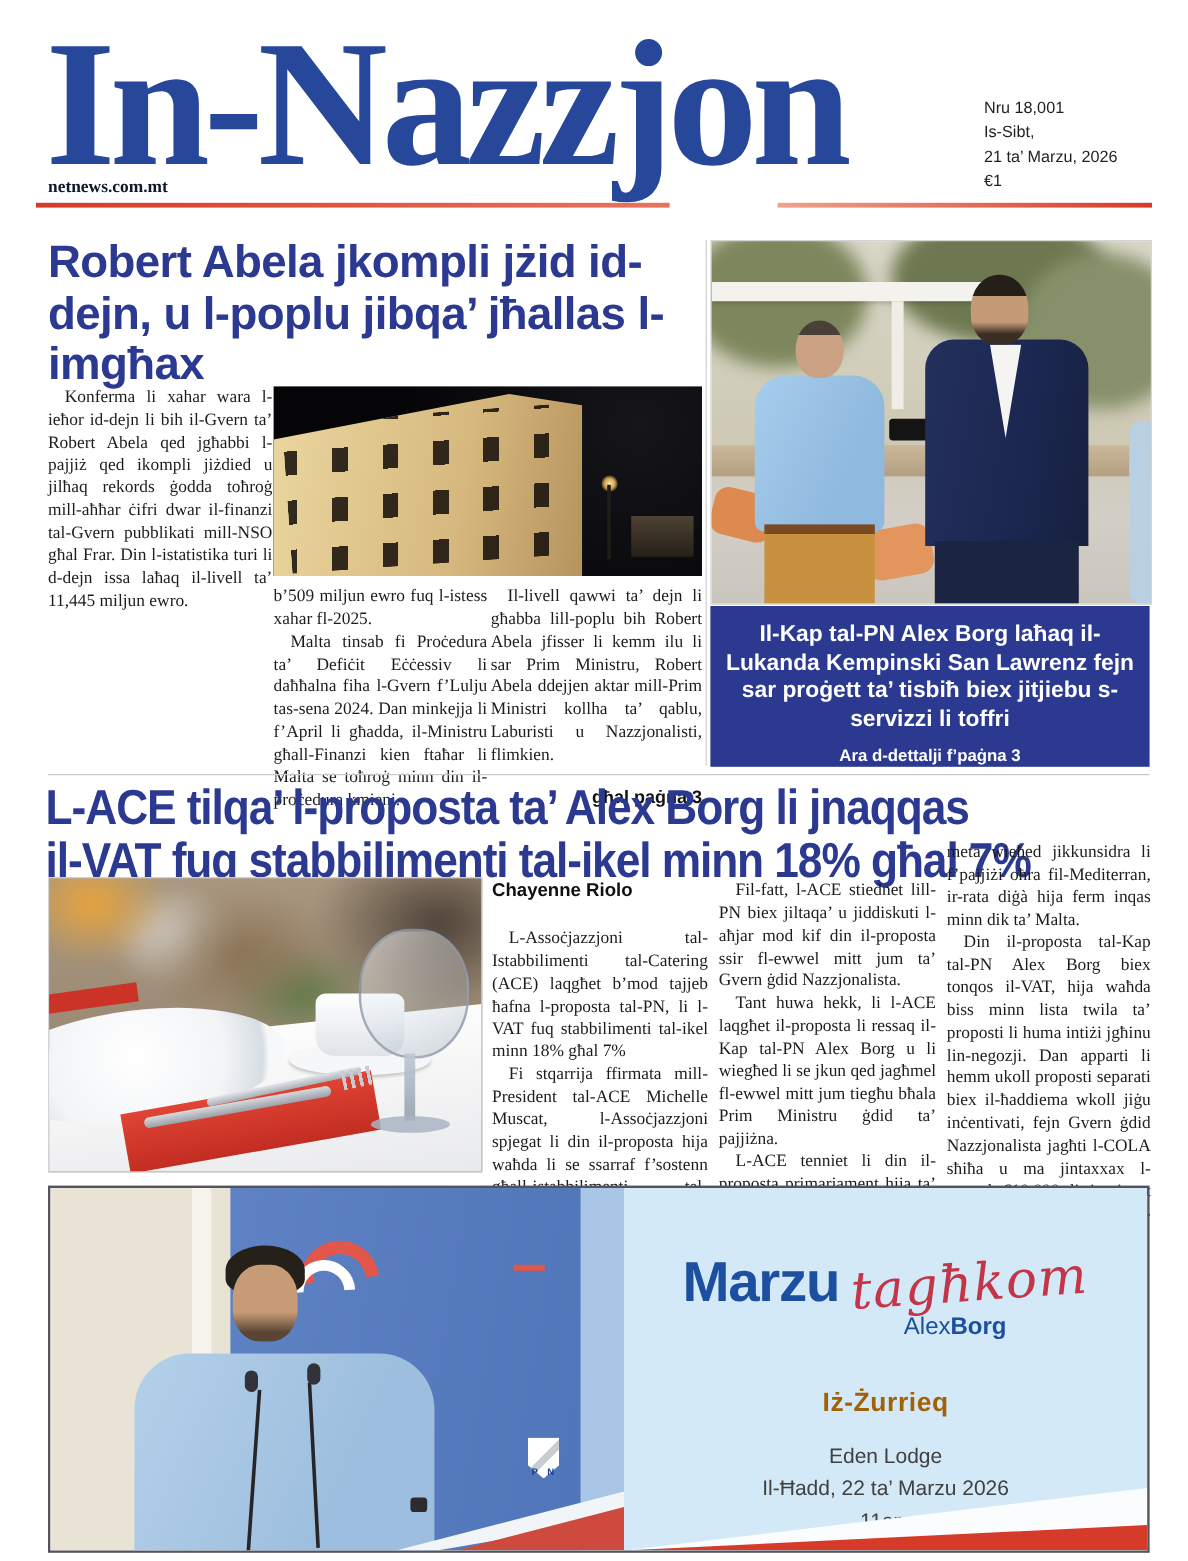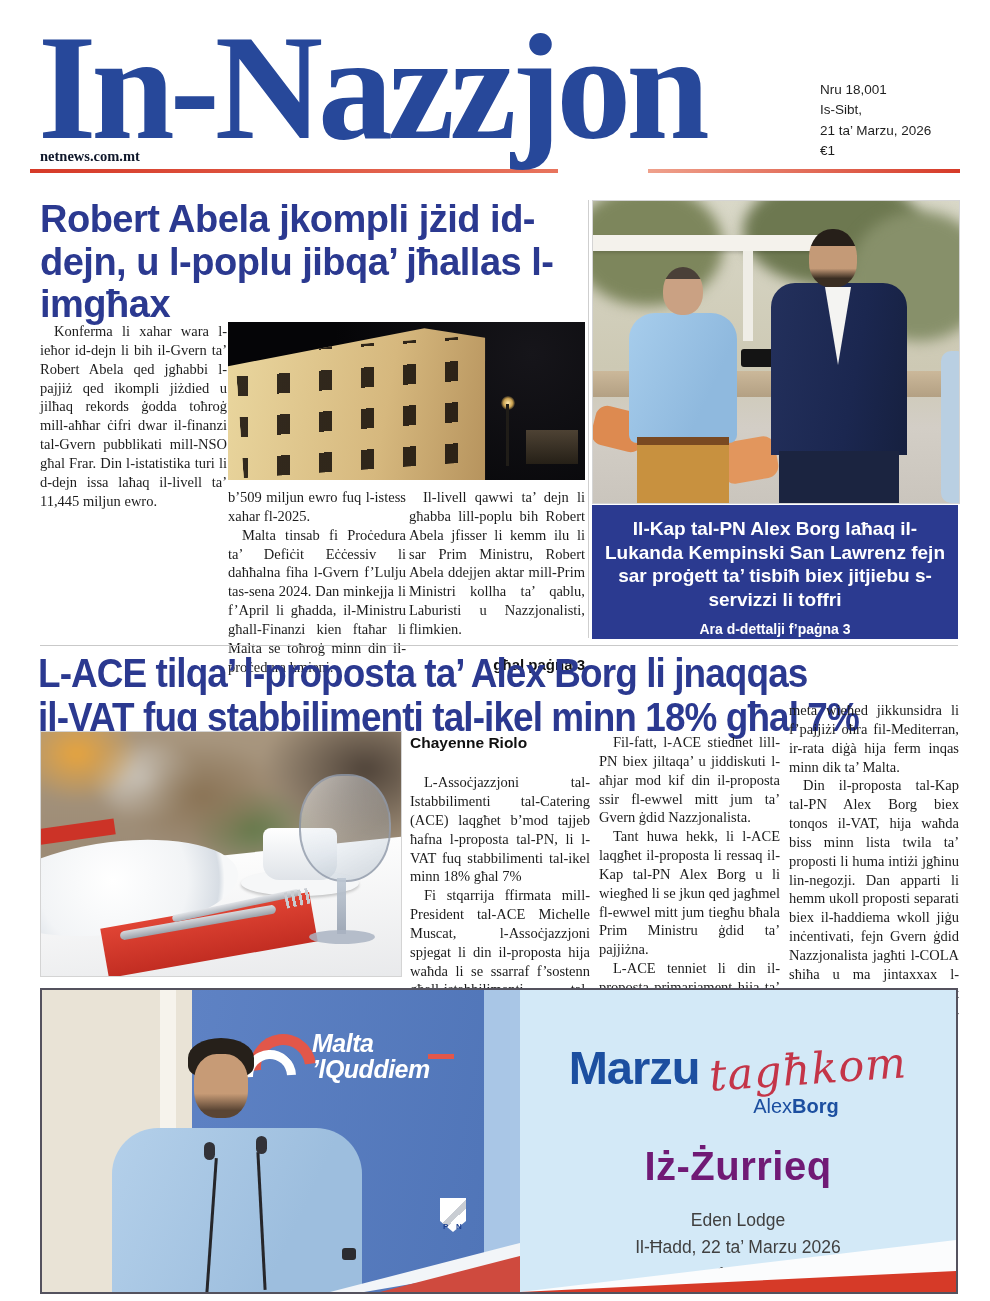--- a/index.html
+++ b/index.html
@@ -160,21 +160,21 @@
   .photo-white-wedge{position:absolute;right:0;bottom:0;width:190px;height:70px;background:#f2f5f8;
     clip-path:polygon(0 100%,100% 30%,100% 62%,18% 100%);}
 
   .banner-panel{position:relative;flex:1 1 auto;background:#d3e9f7;text-align:center;overflow:hidden;}
   .qrib-row{margin-top:50px;display:flex;justify-content:center;align-items:baseline;gap:10px;}
   .qrib{font-size:47px;font-weight:bold;letter-spacing:-1px;color:#1c4fa0;}
   .taghkom{font-family:"DejaVu Serif",serif;font-style:italic;font-size:43px;color:#c43548;
     transform:rotate(-4deg);letter-spacing:1px;}
   .alexborg{margin-top:0px;font-size:20px;color:#1c4fa0;transform:translateX(58px);}
   .alexborg .last{font-weight:bold;}
-  .panel-location{margin-top:26px;font-size:40px;font-weight:bold;letter-spacing:0.5px;color:#701a75;}
+  .panel-location{margin-top:38px;font-size:22px;font-weight:bold;letter-spacing:0.5px;color:#a16207;}
   .panel-details{margin-top:18px;font-size:17.5px;line-height:1.55;color:#404040;}
   .panel-white-stripe{position:absolute;left:0;right:0;bottom:0;height:62px;background:#fbfcfd;
     clip-path:polygon(0 100%,100% 16%,100% 100%);}
   .panel-red-stripe{position:absolute;left:0;right:0;bottom:0;height:34px;background:#d63a28;
     clip-path:polygon(0 100%,100% 38%,100% 100%);}
 </style>
 </head>
 <body>
 
 <div id="page">
@@ -289,24 +289,20 @@
   </section>
 
   <section class="banner">
     <div class="banner-photo">
       <div class="wall-pillar"></div>
       <div class="backdrop"></div>
       <div class="backdrop-light"></div>
       <div class="mlq-logo">
         <div class="mlq-arc-red"></div>
         <div class="mlq-arc-white"></div>
-        <div class="mlq-text">
-          <div>Malta</div>
-          <div>’lQuddiem</div>
-        </div>
         <div class="mlq-dash"></div>
       </div>
       <div class="pn-shield"></div>
       <div class="pn-p">P</div>
       <div class="pn-n">N</div>
       <div class="speaker-shirt"></div>
       <div class="speaker-hair"></div>
       <div class="speaker-face"></div>
       <div class="speaker-watch"></div>
       <div class="mic m1"></div>

